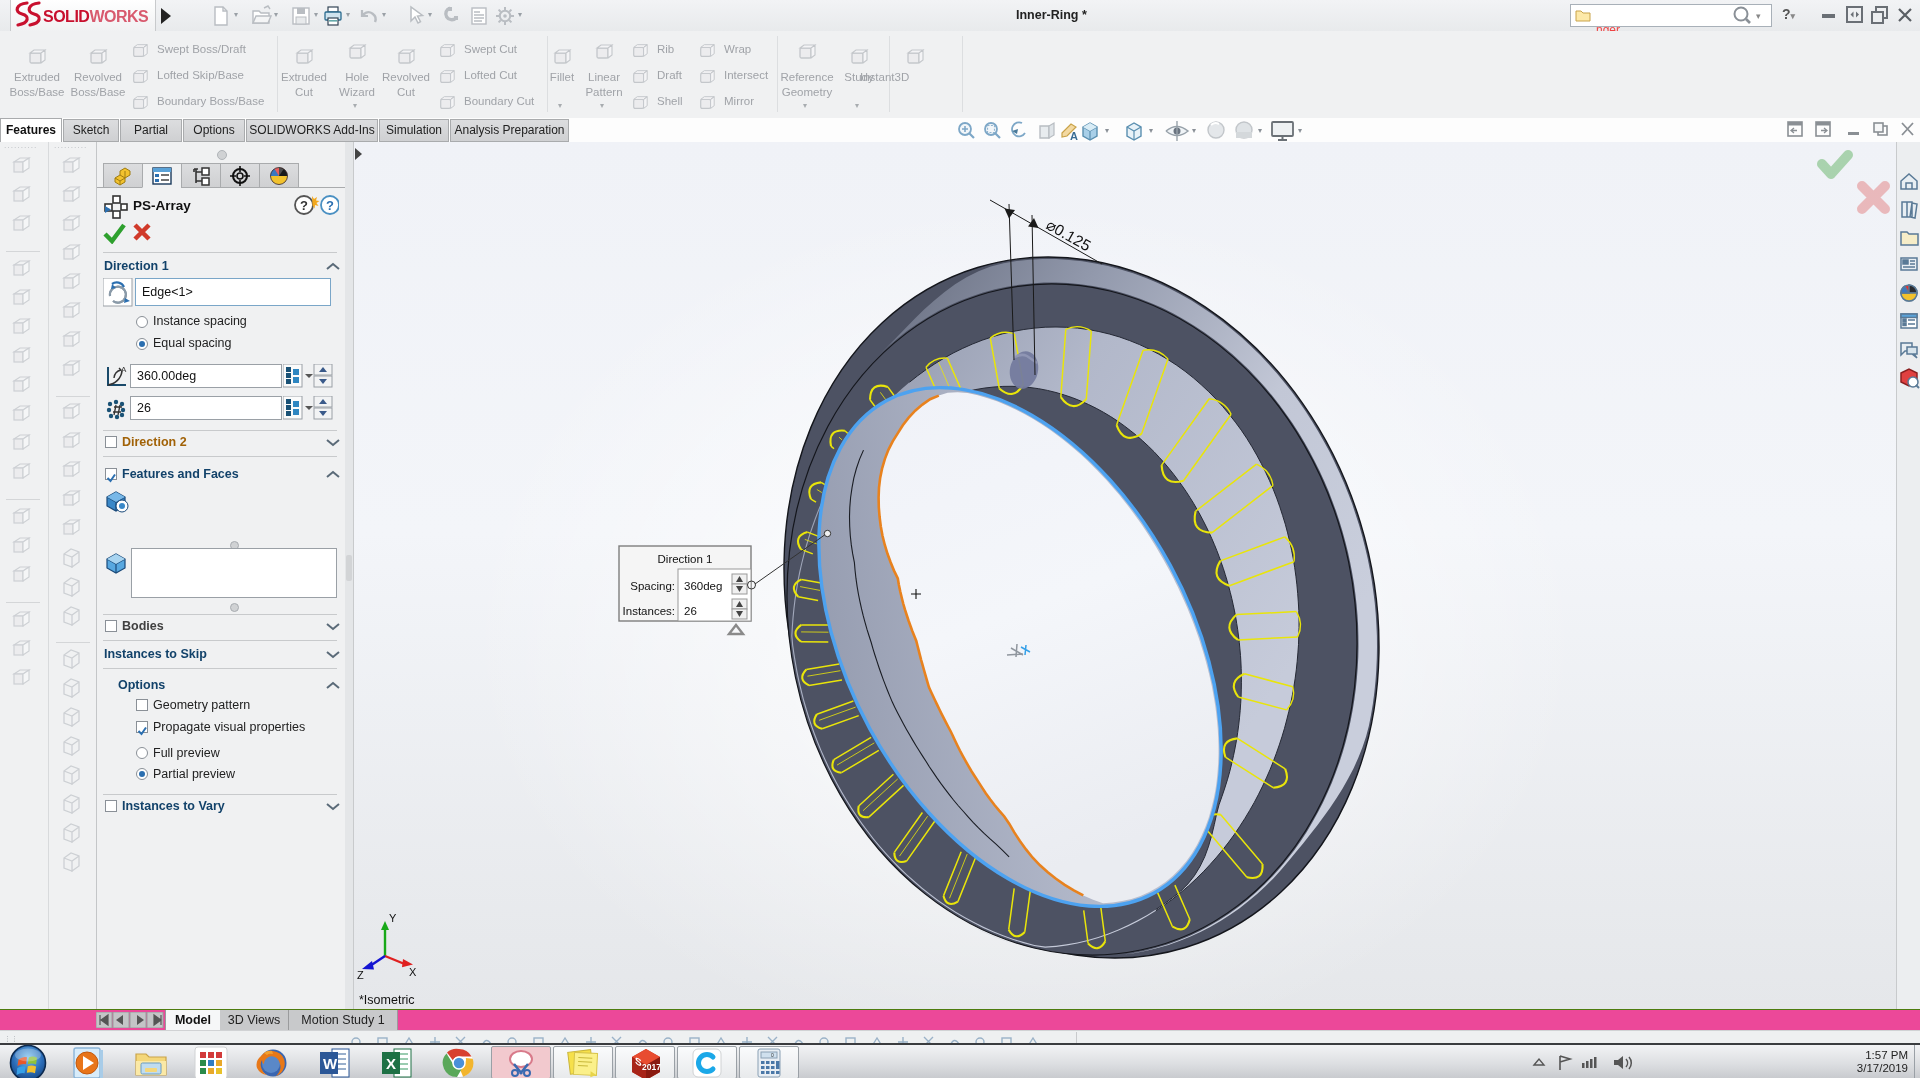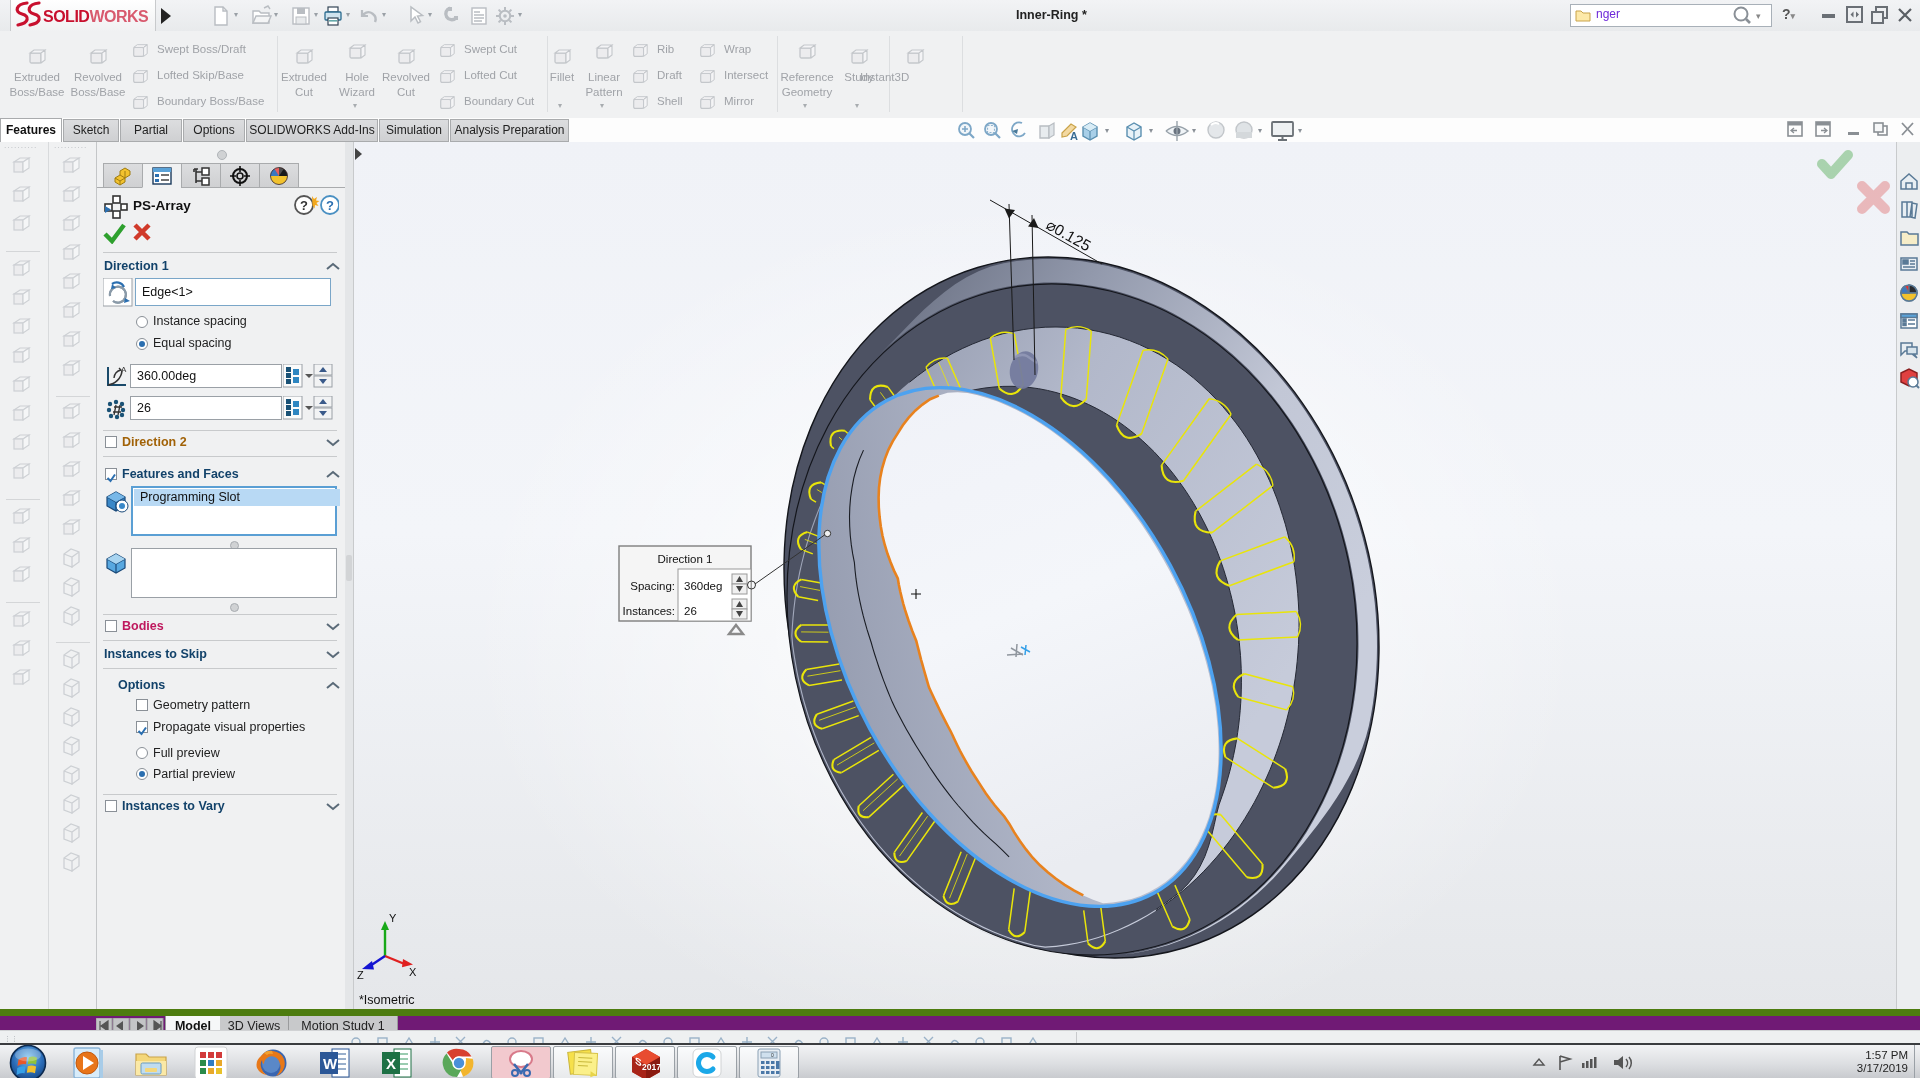--- a/index.html
+++ b/index.html
@@ -59,21 +59,21 @@
         <circle cx="11" cy="11" r="5.2" fill="none" stroke="#b9bdc2" stroke-width="2"></circle>
         <circle cx="11" cy="11" r="1.8" fill="#b9bdc2"></circle>
         <path d="M11,2 v3 M11,17 v3 M2,11 h3 M17,11 h3 M4.6,4.6 l2.1,2.1 M15.3,15.3 l2.1,2.1 M4.6,17.4 l2.1,-2.1 M15.3,6.7 l2.1,-2.1" stroke="#b9bdc2" stroke-width="2"></path>
       </svg></div>
     <div style="position:absolute;left:518px;top:10px;color:#9aa0a6;font-size:8px">▾</div>
   <div style="position:absolute;left:1016px;top:8px;font:12.5px 'Liberation Sans',sans-serif;color:#222;font-weight:bold">Inner-Ring *</div>
   <div style="position:absolute;left:1570px;top:4px;width:200px;height:21px;background:#fff;border:1px solid #a8b0b8">
      <svg width="16" height="14" style="position:absolute;left:4px;top:3px">
         <path d="M1,3 h5 l2,2 h7 v8 h-14 z" fill="#fde9a9" stroke="#c9a34a"></path>
       </svg>
-     <div style="position:absolute;left:25px;top:2px;font:12px 'Liberation Sans',sans-serif;color:#6d28d9">nger</div>
+     <div style="position:absolute;left:25px;top:18px;font:12px 'Liberation Sans',sans-serif;color:#ef4444">nger</div>
   </div>
   <div style="position:absolute;left:1732px;top:5px"><svg width="34" height="20">
         <circle cx="9" cy="9" r="6.5" fill="none" stroke="#8a9097" stroke-width="2"></circle>
         <line x1="14" y1="14" x2="18" y2="18" stroke="#8a9097" stroke-width="2.6"></line>
         <text x="24" y="14" font-size="9" fill="#888">▾</text>
       </svg></div>
   <div style="position:absolute;left:1782px;top:6px;font:bold 14px 'Liberation Sans',sans-serif;color:#555">?<span style="font-size:9px;color:#888">▾</span></div>
   <div style="position:absolute;left:1822px;top:14px;width:13px;height:4px;background:#6a6f75"></div>
   <svg width="18" height="18" style="position:absolute;left:1846px;top:6px">
       <rect x="1" y="1" width="15" height="15" fill="none" stroke="#6a6f75" stroke-width="2"></rect>
@@ -632,34 +632,31 @@
     <svg width="16" height="10" style="position:absolute;left:228px;top:328px">
       <path d="M2,7 l6,-5 6,5" fill="none" stroke="#5a6a78" stroke-width="2"></path>
     </svg>
     <svg width="26" height="26" style="position:absolute;left:6px;top:346px">
       <path d="M4,9 l9,-5 9,5 v9 l-9,5 -9,-5 z" fill="#3a88c8" stroke="#1a4a7a" stroke-width="1.2"></path>
       <path d="M4,9 l9,5 9,-5 M13,14 v9" fill="none" stroke="#1a4a7a" stroke-width="1.2"></path>
       <path d="M4,9 l9,-5 9,5 -9,5 z" fill="#78b8e8"></path>
       <circle cx="19" cy="18" r="6" fill="#fff" stroke="#1a4a7a"></circle>
       <path d="M16,18 a3,3 0 1 1 6,0 a3,3 0 1 1 -6,0" fill="#3a88c8"></path>
     </svg>
-    <div style="position:absolute;left:34px;top:344px;width:206px;height:50px;background:#fff;border:2px solid #5a9fd4;box-sizing:border-box">
-       <div style="position:absolute;left:1px;top:1px;width:200px;height:17px;background:#b8d9f4;font:12.5px 'Liberation Sans',sans-serif;color:#111;line-height:17px;padding-left:6px">Programming Slot</div>
-    </div>
     <div style="position:absolute;left:133px;top:399px;width:7px;height:7px;border-radius:50%;background:#d0d2d4;border:1px solid #a8acb0"></div>
     <svg width="26" height="26" style="position:absolute;left:6px;top:408px">
       <path d="M4,9 l9,-5 9,5 v9 l-9,5 -9,-5 z" fill="#58a8e0" stroke="#1a4a7a" stroke-width="1.2"></path>
       <path d="M4,9 l9,5 9,-5 M13,14 v9" fill="none" stroke="#1a4a7a" stroke-width="1.2"></path>
       <path d="M4,9 l9,-5 9,5 -9,5 z" fill="#a8d4f0"></path>
     </svg>
     <div style="position:absolute;left:34px;top:406px;width:206px;height:50px;background:#fff;border:1px solid #9aa0a6;box-sizing:border-box"></div>
     <div style="position:absolute;left:133px;top:461px;width:7px;height:7px;border-radius:50%;background:#d0d2d4;border:1px solid #a8acb0"></div>
     <div style="position:absolute;left:6px;top:472px;width:234px;height:1px;background:#c8cacc"></div>
     <div style="position:absolute;left:8px;top:478px;width:12px;height:12px;background:#fff;border:1px solid #8a9097;box-sizing:border-box"></div>
-    <div style="position:absolute;left:25px;top:477px;font:bold 12.5px 'Liberation Sans',sans-serif;color:#be185d">Bodies</div>
+    <div style="position:absolute;left:25px;top:477px;font:bold 12.5px 'Liberation Sans',sans-serif;color:#404040">Bodies</div>
     <svg width="16" height="10" style="position:absolute;left:228px;top:480px">
       <path d="M2,2 l6,5 6,-5" fill="none" stroke="#5a6a78" stroke-width="2"></path>
     </svg>
     <div style="position:absolute;left:6px;top:498px;width:234px;height:1px;background:#c8cacc"></div>
     <div style="position:absolute;left:7px;top:505px;font:bold 12.5px 'Liberation Sans',sans-serif;color:#12426a">Instances to Skip</div>
     <svg width="16" height="10" style="position:absolute;left:228px;top:508px">
       <path d="M2,2 l6,5 6,-5" fill="none" stroke="#5a6a78" stroke-width="2"></path>
     </svg>
     <div style="position:absolute;left:6px;top:526px;width:234px;height:1px;background:#c8cacc"></div>
     <div style="position:absolute;left:21px;top:536px;font:bold 12.5px 'Liberation Sans',sans-serif;color:#12426a">Options</div>
@@ -908,21 +905,21 @@
           <path d="M9,8 h10 v7 h-3 l3,4 -5,-4 h-5 z" fill="#d8e4ec"></path>
         </g>
   <g transform="translate(0,196)">
           <path d="M3,6 l8,-4 8,4 v9 l-8,4 -8,-4 z" fill="#e04040" stroke="#8a2020"></path>
           <circle cx="15" cy="15" r="5" fill="#fff"></circle>
           <line x1="18" y1="18" x2="21" y2="21" stroke-width="2"></line>
         </g>
  </g>
 </svg>
   </div>
-<div style="position:absolute;left:0;top:1009px;width:1920px;height:21px;background:#701a75;border-top:7px solid #4d7c0f">
+<div style="position:absolute;left:0;top:1009px;width:1920px;height:21px;background:#ec4899;border-top:1px solid #4d7c0f">
     <svg width="70" height="16" style="position:absolute;left:96px;top:2px">
       <g>
       <rect x="0" y="0" width="16" height="16" fill="#c4c5c7" stroke="#9a9b9d"></rect>
         <path d="M4,3 v10 M12,3 l-7,5 7,5 z" stroke="#555" fill="#555" stroke-width="1.2"></path>
       <rect x="17" y="0" width="16" height="16" fill="#c4c5c7" stroke="#9a9b9d"></rect>
         <path d="M27,3 l-7,5 7,5 z" fill="#555"></path>
       <rect x="34" y="0" width="16" height="16" fill="#c4c5c7" stroke="#9a9b9d"></rect>
         <path d="M41,3 l7,5 -7,5 z" fill="#555"></path>
       <rect x="51" y="0" width="16" height="16" fill="#c4c5c7" stroke="#9a9b9d"></rect>
         <path d="M58,3 l7,5 -7,5 z M65,3 v10" fill="#555" stroke="#555" stroke-width="1.2"></path>

